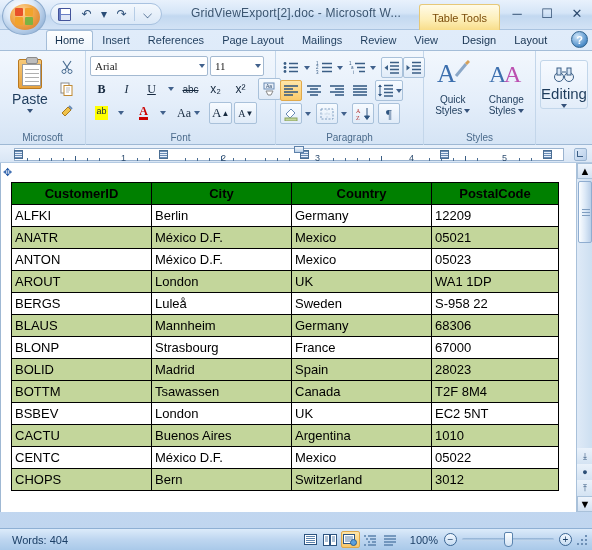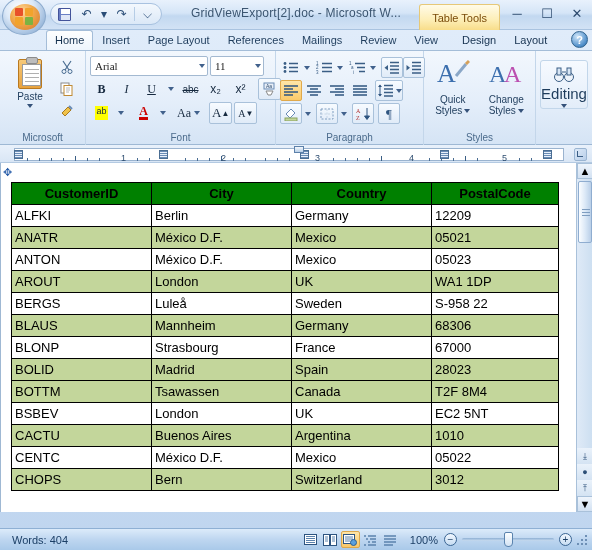--- a/index.html
+++ b/index.html
@@ -78,21 +78,21 @@
 
   
   .paste{ width:52px; display:flex; flex-direction:column; align-items:center; cursor:pointer; padding-top:2px;}
   .paste .ic{ width:30px; height:34px; position:relative; }
   .clipbd{ position:absolute; left:3px; top:3px; width:24px; height:30px; border-radius:2px;
       background:linear-gradient(180deg,#f6c97a,#e8a23e); border:1px solid #b9791f; }
   .clipbd:before{ content:""; position:absolute; left:7px; top:-3px; width:10px; height:5px;
       background:#bdbdbd; border:1px solid #8a8a8a; border-radius:2px;}
   .clippaper{ position:absolute; left:7px; top:8px; width:19px; height:22px; background:#fff; border:1px solid #9b9b9b;}
   .clippaper i{ position:absolute; left:2px; width:14px; height:1px; background:#b0b0b0; display:block;}
-  .paste .tx{ font-size:10px; color:#1e3c5c; margin-top:1px;}
+  .paste .tx{ font-size:14px; color:#1e3c5c; margin-top:1px;}
   .caret{ width:0;height:0;border-left:3px solid transparent;border-right:3px solid transparent;border-top:4px solid #35527a; margin:2px auto 0;}
   .smallbtns{ display:flex; flex-direction:column; gap:2px; padding-top:3px; }
   .sbtn{ width:22px; height:20px; display:flex; align-items:center; justify-content:center;
          font-size:12px; cursor:pointer; border-radius:2px; }
 
   
   .row{ display:flex; align-items:center; gap:2px; margin-bottom:2px;}
   .combo{ height:20px; display:flex; align-items:center; justify-content:space-between;
      background:#fff; border:1px solid #a3b9d1; border-radius:2px; padding:0 2px 0 4px; cursor:text;
      font-size:11px; color:#1b1b1b;}
@@ -217,22 +217,22 @@
     <div class="wbtns">
       <div class="wbtn">─</div>
       <div class="wbtn">☐</div>
       <div class="wbtn">✕</div>
     </div>
   </div>
 
   <div class="tabrow">
     <div class="tab active">Home</div>
     <div class="tab">Insert</div>
+    <div class="tab">References</div>
     <div class="tab">Page Layout</div>
-    <div class="tab">References</div>
     <div class="tab">Mailings</div>
     <div class="tab">Review</div>
     <div class="tab">View</div>
     <div class="tabsep"></div>
     <div class="tab ctx">Design</div>
     <div class="tab ctx">Layout</div>
     <div class="help">?</div>
   </div>
 
   <div class="ribbon">

